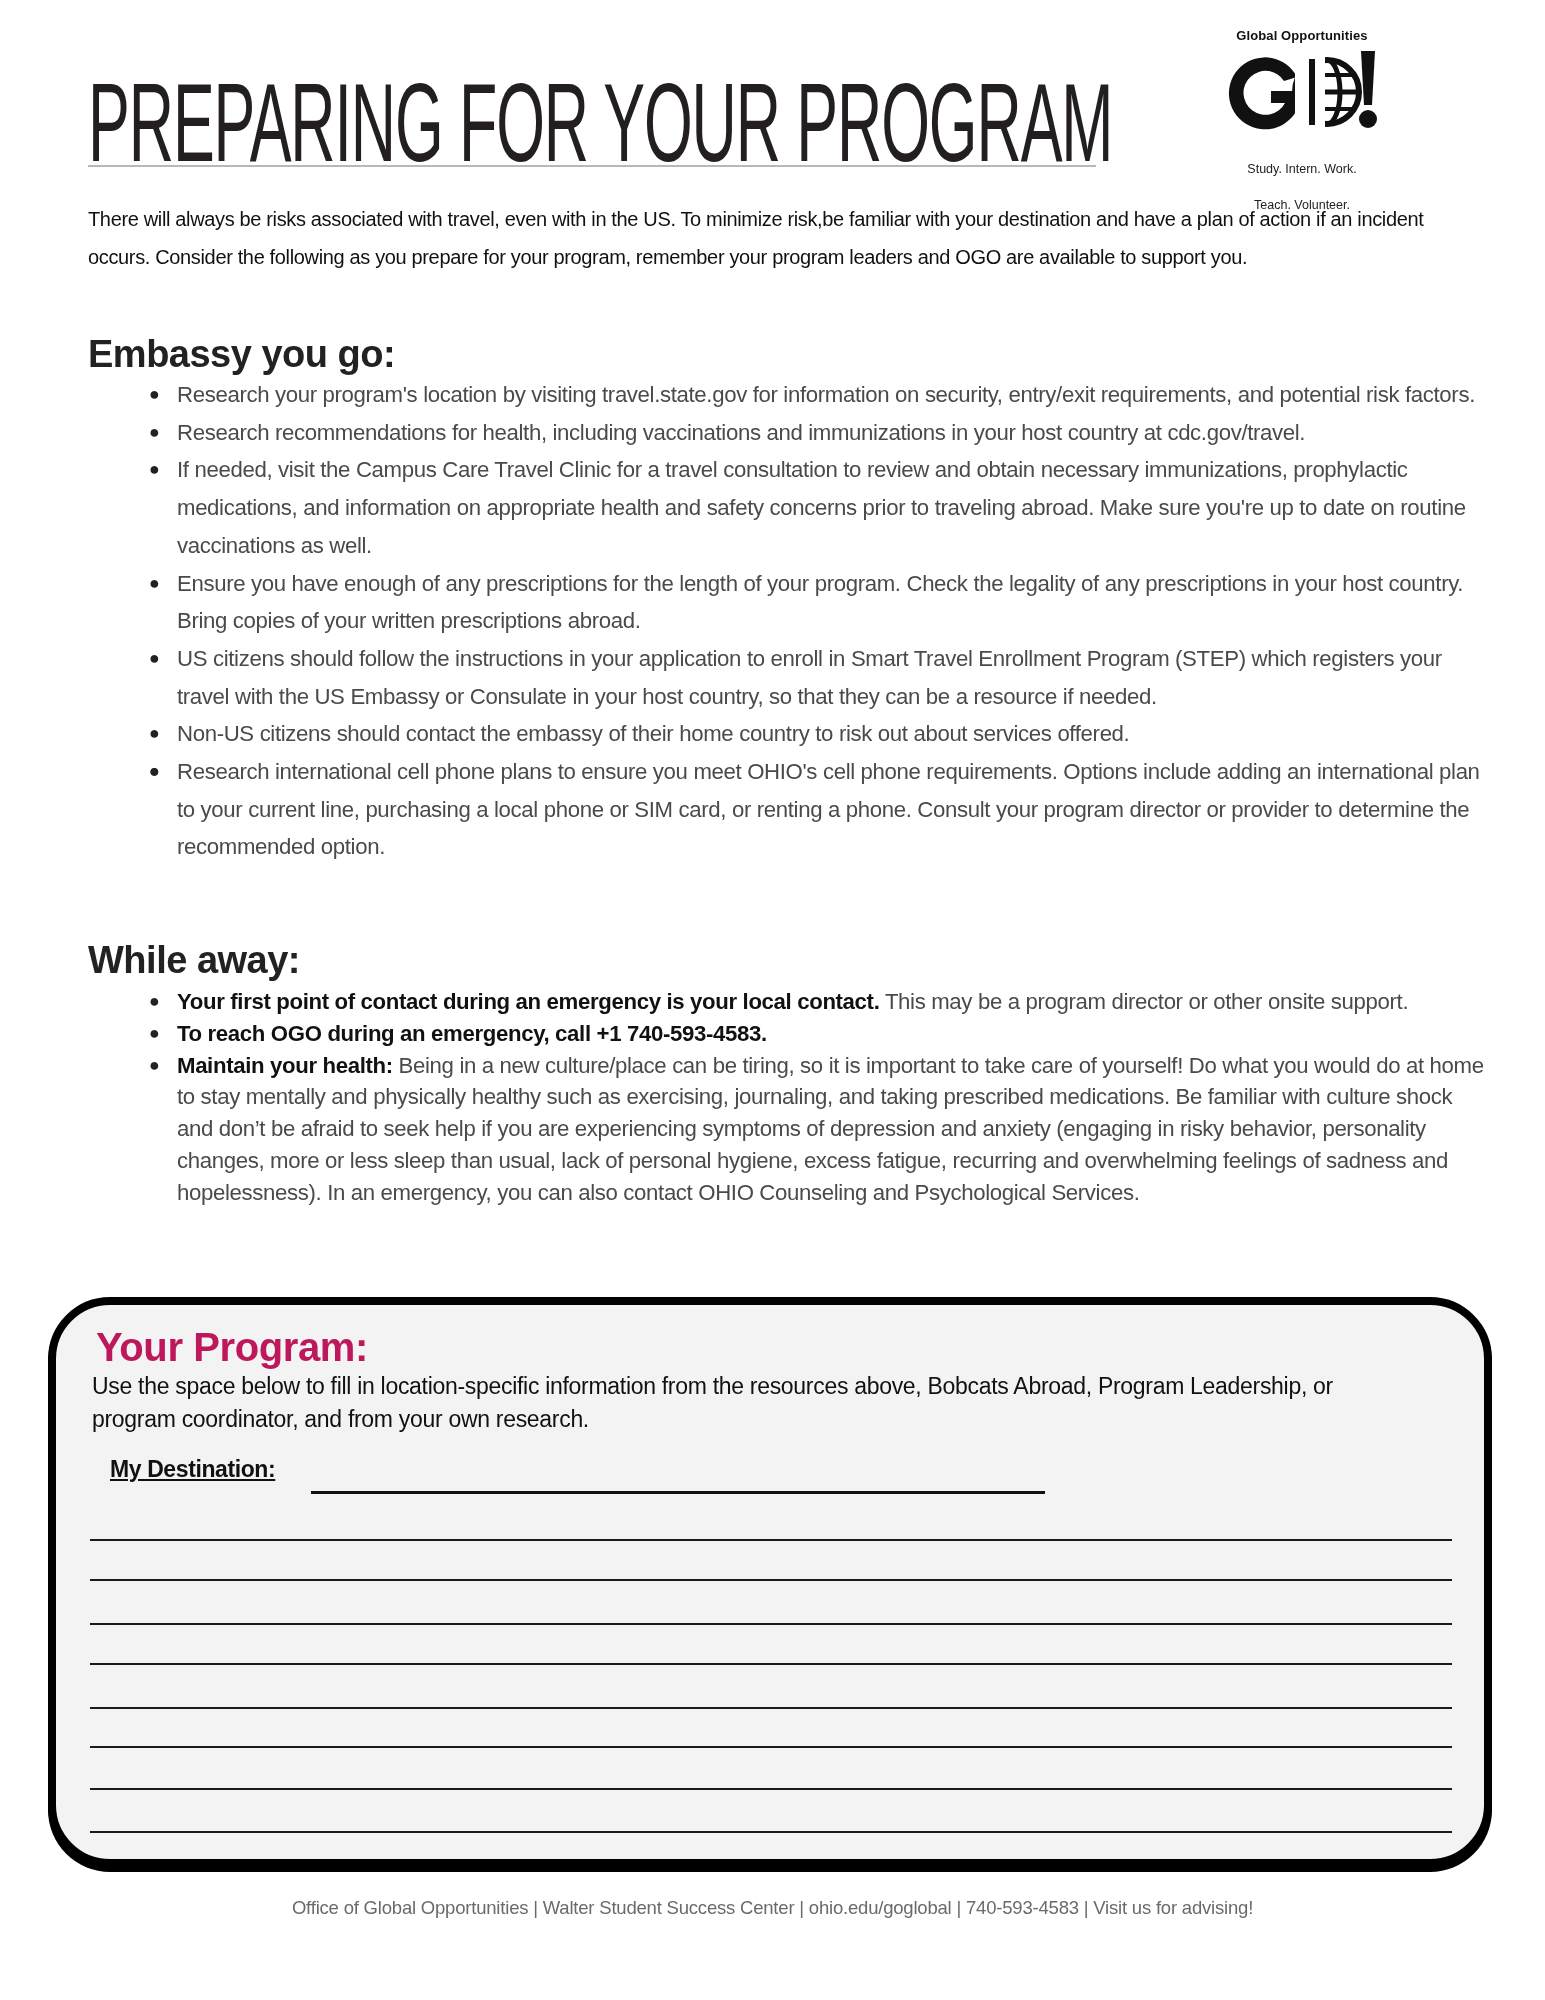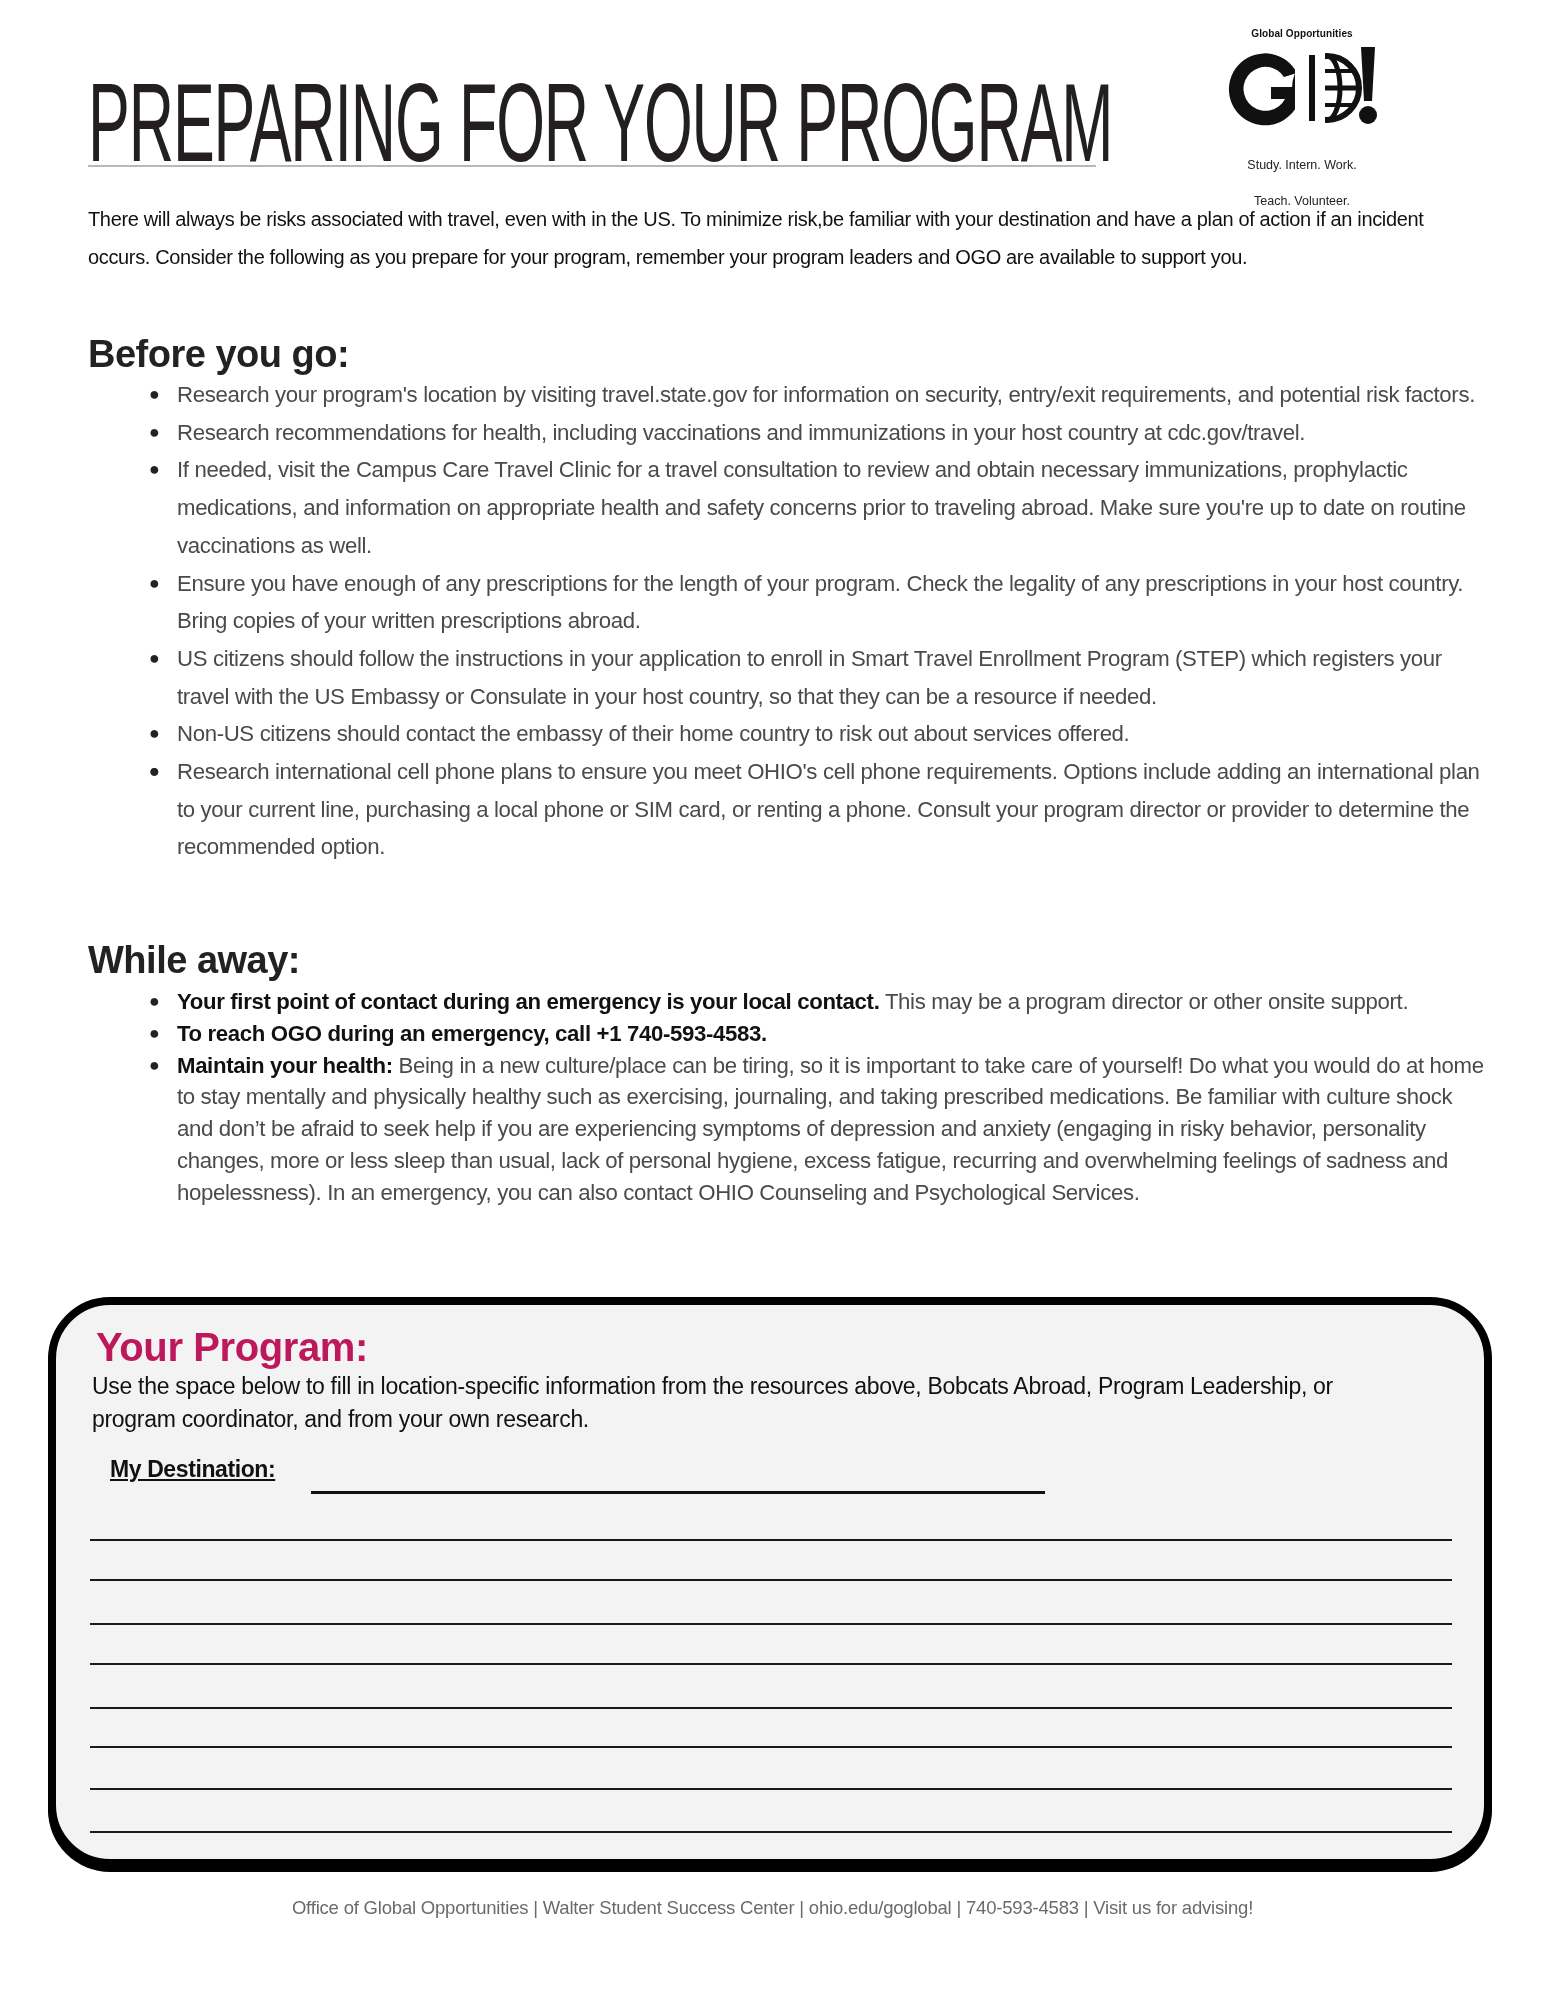--- a/index.html
+++ b/index.html
@@ -12,21 +12,21 @@
       font-size: 112px; line-height: 90px; letter-spacing: -2px;
       color: #231f20; font-weight: normal;
       transform: scaleX(0.56); transform-origin: left top;
       white-space: nowrap;
     }
     .title-rule {
       position: absolute; left: 88px; top: 165px; width: 1008px; height: 2px; background: #b8b8b8;
     }
 
     .logo { position: absolute; left: 1212px; top: 28px; width: 180px; text-align: center; }
-    .logo-top { font-size: 10px; font-weight: bold; color: #111; letter-spacing: 0.1px; }
+    .logo-top { font-size: 13px; font-weight: bold; color: #111; letter-spacing: 0.1px; }
     .logo-mark { margin: 4px auto 0; width: 150px; height: 90px; }
     .logo-tag { font-size: 12.5px; line-height: 16px; color: #222; margin-top: 20px; }
 
     .intro {
       position: absolute; left: 88px; top: 200px; width: 1400px;
       font-size: 20px; line-height: 38px; color: #111;
       letter-spacing: -0.35px;
     }
 
     .section-h {
@@ -99,21 +99,21 @@
 
     <polygon points="134,4 148,4 145,58 137,58" fill="#111"></polygon>
     <circle cx="141" cy="72" r="9" fill="#111"></circle>
   </svg>
   <div class="logo-tag">Study. Intern. Work.</div>
   <div class="logo-tag">Teach. Volunteer.</div>
 </div>
 
 <p class="intro">There will always be risks associated with travel, even with in the US. To minimize risk,be familiar with your destination and have a plan of action if an incident occurs. Consider the following as you prepare for your program, remember your program leaders and OGO are available to support you.</p>
 
-<h2 class="section-h" style="top:332px;">Before you go:</h2>
+<h2 class="section-h" style="top:332px;">Embassy you go:</h2>
 <ul class="list before" style="top:376px;">
   <li><span class="bullet">●</span><span>Research your program's location by visiting travel.state.gov for information on security, entry/exit requirements, and potential risk factors.</span></li>
   <li><span class="bullet">●</span><span>Research recommendations for health, including vaccinations and immunizations in your host country at cdc.gov/travel.</span></li>
   <li><span class="bullet">●</span><span>If needed, visit the Campus Care Travel Clinic for a travel consultation to review and obtain necessary immunizations, prophylactic medications, and information on appropriate health and safety concerns prior to traveling abroad. Make sure you're up to date on routine vaccinations as well.</span></li>
   <li><span class="bullet">●</span><span>Ensure you have enough of any prescriptions for the length of your program. Check the legality of any prescriptions in your host country. Bring copies of your written prescriptions abroad.</span></li>
   <li><span class="bullet">●</span><span>US citizens should follow the instructions in your application to enroll in Smart Travel Enrollment Program (STEP) which registers your travel with the US Embassy or Consulate in your host country, so that they can be a resource if needed.</span></li>
   <li><span class="bullet">●</span><span>Non-US citizens should contact the embassy of their home country to risk out about services offered.</span></li>
   <li><span class="bullet">●</span></li>
   <li><span class="bullet">●</span><span>Research international cell phone plans to ensure you meet OHIO's cell phone requirements. Options include adding an international plan to your current line, purchasing a local phone or SIM card, or renting a phone. Consult your program director or provider to determine the recommended option.</span></li>
 </ul>

